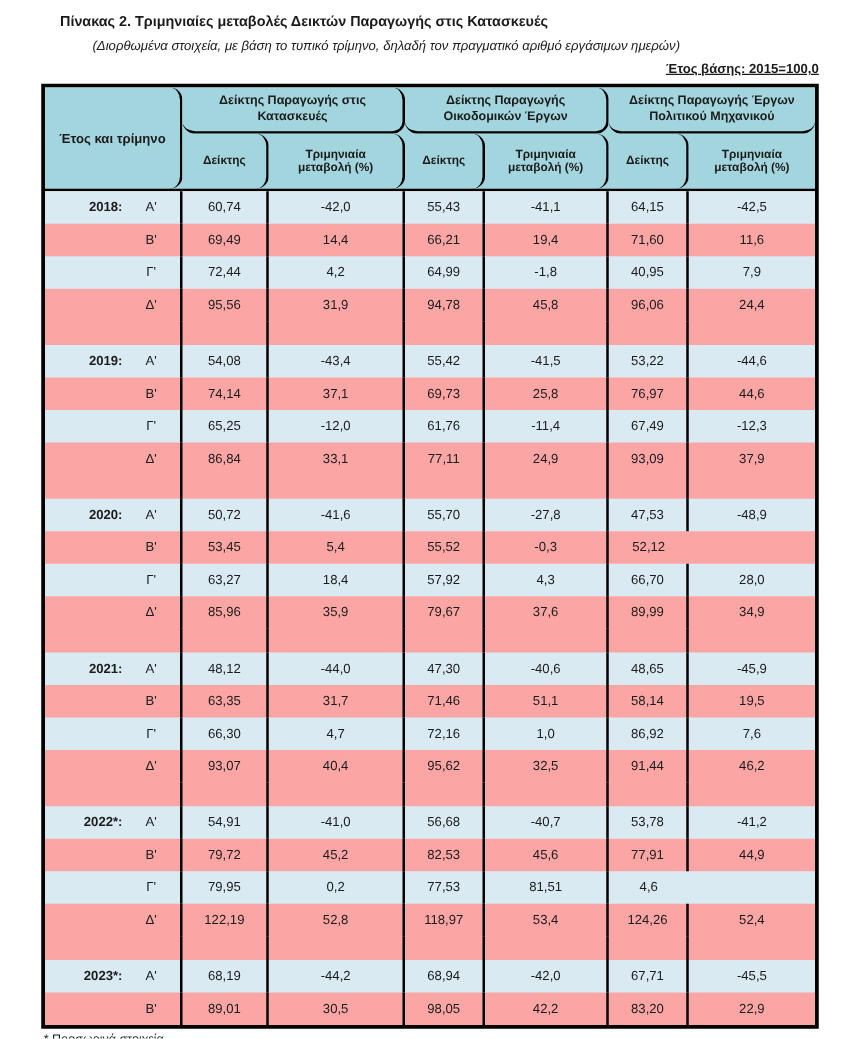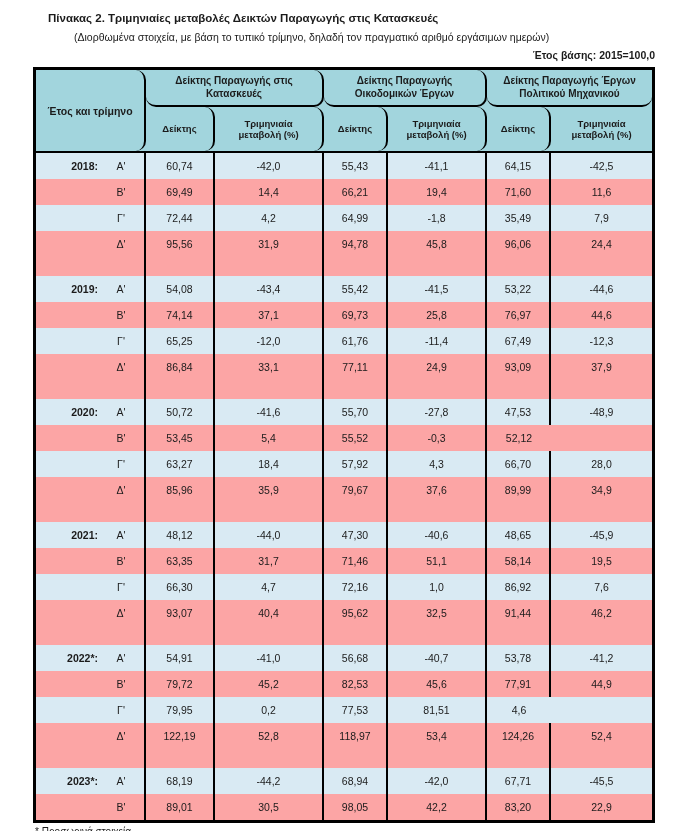--- a/index.html
+++ b/index.html
@@ -10,25 +10,25 @@
     overflow:hidden;
     font-family:"Liberation Sans", sans-serif;
     color:#1b1b1b;
   }
   .title{
     position:absolute;left:33px;top:12px;width:620px;
     font-size:11.5px;font-weight:bold;margin-left:15px;
   }
   .subtitle{
     position:absolute;left:74px;top:31px;width:580px;
-    font-size:10.5px;
+    font-size:10.5px;font-style:italic;
   }
   .base-note{
     position:absolute;left:33px;top:49px;width:622px;
-    font-size:10.5px;font-weight:bold;text-align:right;
+    font-size:10.5px;font-weight:bold;text-align:right;text-decoration:underline;
   }
   .dtable{
     position:absolute;left:33px;top:67px;width:622px;
     border:3px solid #000;box-sizing:border-box;
     background:#fff;
   }
   .grid7{
     display:grid;
     grid-template-columns:110px 69px 109px 64px 99px 64px 1fr;
   }
@@ -131,21 +131,21 @@
         </div>
         <div class="trow grid7 stripe">
           <div class="cell c-first">
             <span class="yr"></span>
             <span class="qt">Γ'</span>
           </div>
           <div class="cell c-val">72,44</div>
           <div class="cell c-val">4,2</div>
           <div class="cell c-val">64,99</div>
           <div class="cell c-val">-1,8</div>
-          <div class="cell c-val">35,49</div>
+          <div class="cell c-val">40,95</div>
           <div class="cell c-val">7,9</div>
         </div>
         <div class="trow grid7">
           <div class="cell c-first">
             <span class="yr"></span>
             <span class="qt">Δ'</span>
           </div>
           <div class="cell c-val">95,56</div>
           <div class="cell c-val">31,9</div>
           <div class="cell c-val">94,78</div>

